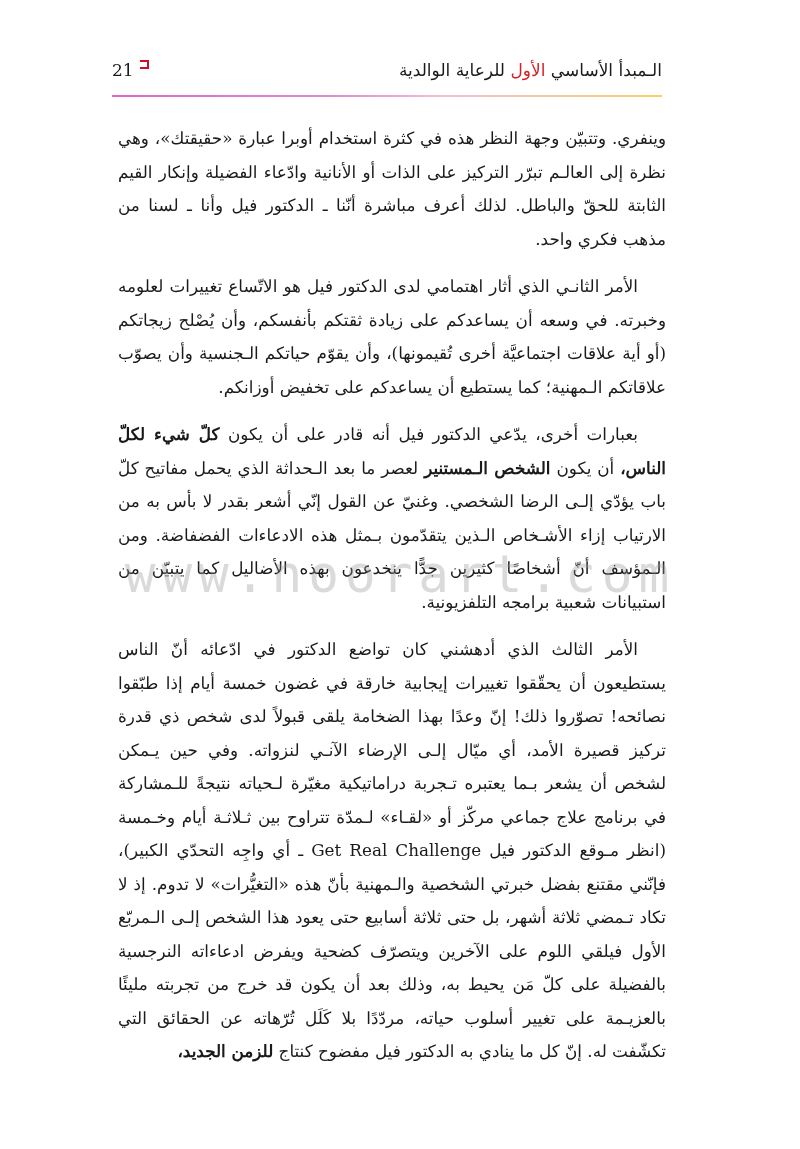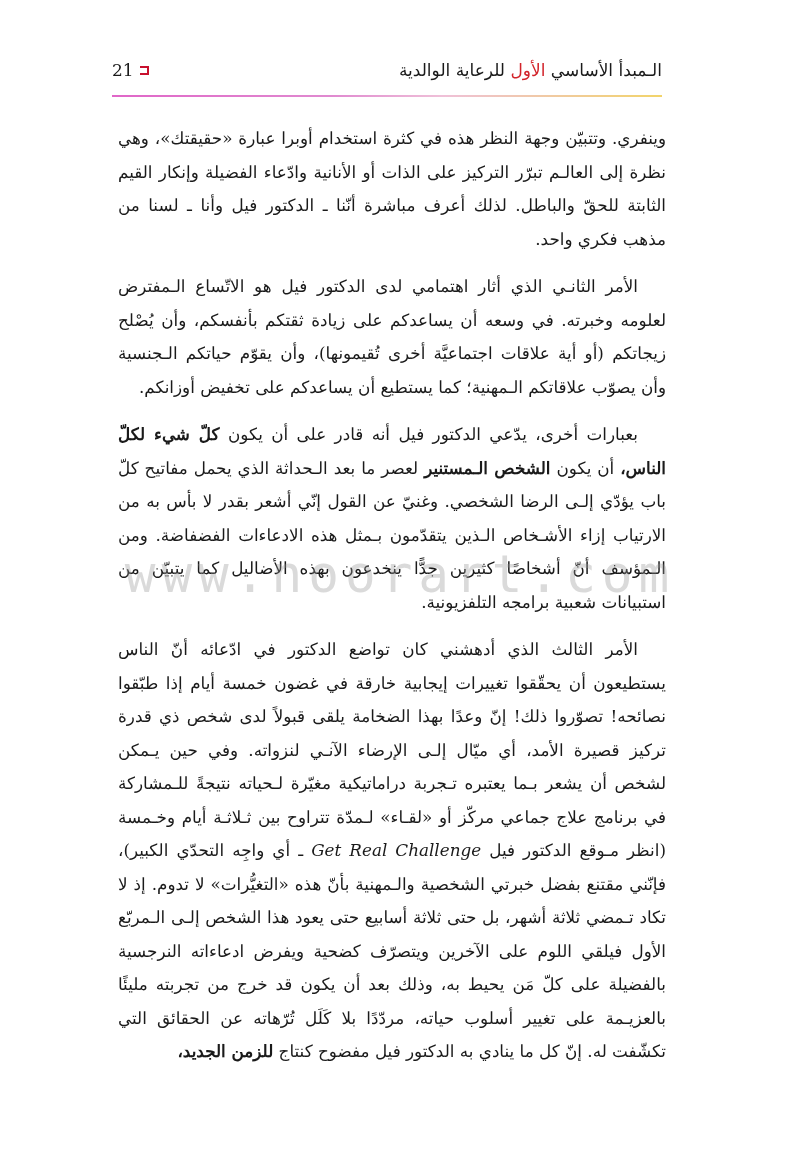--- a/index.html
+++ b/index.html
@@ -2,30 +2,30 @@
 <html><head>
 <meta charset="utf-8">
 <style>
   html, body { margin:0; padding:0; background:#ffffff; }
   body { width:800px; height:1149px; position:relative; overflow:hidden;
          font-family:"DejaVu Serif", "Liberation Serif", serif; color:#1a1a1a; }
   .page { position:absolute; left:0; top:0; width:800px; height:1149px; }
   .header { position:absolute; left:112px; top:58px; width:550px; height:30px; }
   .header-title { position:absolute; right:0; top:2px; direction:rtl; font-size:17px; white-space:nowrap; }
   .header-title .accent { color:#d2232a; }
-  .page-num-wrap { position:absolute; left:0; top:2px; display:flex; align-items:center; gap:6px; font-size:17px; }
+  .page-num-wrap { position:absolute; left:0; top:2px; display:flex; gap:6px; font-size:17px; }
   .page-box { width:9px; height:9px; border:2px solid #c8102e; border-left:none; box-sizing:border-box; display:inline-block; }
   .header-rule { position:absolute; left:112px; top:95px; width:550px; height:2px;
                  background:linear-gradient(to right, #e066c8 0%, #e08ad0 40%, #efc0d8 60%, #f2d46a 100%); }
   .body-text { position:absolute; left:110px; top:122px; width:556px; direction:rtl; text-align:justify;
                font-size:16.8px; line-height:33.5px; }
   .body-text p { margin:0 0 14px 8px; text-indent:0; text-align-last:right; }
   .body-text p.indent { text-indent:28px; }
   .body-text b { font-weight:bold; }
-  .latin { direction:ltr; unicode-bidi:embed;font-style:italic; }
+  .latin { direction:ltr; unicode-bidi:embed; }
   .watermark { position:absolute; left:0; top:545px; width:800px; text-align:center;
                font-family:"DejaVu Sans Mono", "Liberation Mono", monospace; font-size:51px;
                letter-spacing:6px; color:rgba(150,150,150,0.35); pointer-events:none; white-space:nowrap; }
 </style>
 </head>
 <body>
 
 <div class="page">
 
   <div class="header">
@@ -34,19 +34,19 @@
       <span class="page-box"></span>
     </div>
     <div class="header-title">
       <span>الـمبدأ الأساسي </span><span class="accent">الأول</span><span> للرعاية الوالدية</span>
     </div>
   </div>
   <div class="header-rule"></div>
 
   <div class="body-text">
     <p>وينفري. وتتبيّن وجهة النظر هذه في كثرة استخدام أوبرا عبارة «حقيقتك»، وهي نظرة إلى العالـم تبرّر التركيز على الذات أو الأنانية وادّعاء الفضيلة وإنكار القيم الثابتة للحقّ والباطل. لذلك أعرف مباشرة أنّنا ـ الدكتور فيل وأنا ـ لسنا من مذهب فكري واحد.</p>
-    <p class="indent">الأمر الثانـي الذي أثار اهتمامي لدى الدكتور فيل هو الاتّساع الـمفترض لعلومه وخبرته. في وسعه أن يساعدكم على زيادة ثقتكم بأنفسكم، وأن يُصْلح زيجاتكم (أو أية علاقات اجتماعيَّة أخرى تُقيمونها)، وأن يقوّم حياتكم الـجنسية وأن يصوّب علاقاتكم الـمهنية؛ كما يستطيع أن يساعدكم على تخفيض أوزانكم.</p>
+    <p class="indent">الأمر الثانـي الذي أثار اهتمامي لدى الدكتور فيل هو الاتّساع تغييرات لعلومه وخبرته. في وسعه أن يساعدكم على زيادة ثقتكم بأنفسكم، وأن يُصْلح زيجاتكم (أو أية علاقات اجتماعيَّة أخرى تُقيمونها)، وأن يقوّم حياتكم الـجنسية وأن يصوّب علاقاتكم الـمهنية؛ كما يستطيع أن يساعدكم على تخفيض أوزانكم.</p>
     <p class="indent"><span>بعبارات أخرى، يدّعي الدكتور فيل أنه قادر على أن يكون </span><b>كلّ شيء لكلّ الناس،</b><span> أن يكون </span><b>الشخص الـمستنير</b><span> لعصر ما بعد الـحداثة الذي يحمل مفاتيح كلّ باب يؤدّي إلـى الرضا الشخصي. وغنيّ عن القول إنّي أشعر بقدر لا بأس به من الارتياب إزاء الأشـخاص الـذين يتقدّمون بـمثل هذه الادعاءات الفضفاضة. ومن الـمؤسف أنّ أشخاصًا كثيرين جدًّا ينخدعون بهذه الأضاليل كما يتبيّن من استبيانات شعبية برامجه التلفزيونية.</span></p>
     <p class="indent"><span>الأمر الثالث الذي أدهشني كان تواضع الدكتور في ادّعائه أنّ الناس يستطيعون أن يحقّقوا تغييرات إيجابية خارقة في غضون خمسة أيام إذا طبّقوا نصائحه! تصوّروا ذلك! إنّ وعدًا بهذا الضخامة يلقى قبولاً لدى شخص ذي قدرة تركيز قصيرة الأمد، أي ميّال إلـى الإرضاء الآنـي لنزواته. وفي حين يـمكن لشخص أن يشعر بـما يعتبره تـجربة دراماتيكية مغيّرة لـحياته نتيجةً للـمشاركة في برنامج علاج جماعي مركّز أو «لقـاء» لـمدّة تتراوح بين ثـلاثـة أيام وخـمسة (انظر مـوقع الدكتور فيل </span><span class="latin">Get Real Challenge</span><span> ـ أي واجِه التحدّي الكبير)، فإنّني مقتنع بفضل خبرتي الشخصية والـمهنية بأنّ هذه «التغيُّرات» لا تدوم. إذ لا تكاد تـمضي ثلاثة أشهر، بل حتى ثلاثة أسابيع حتى يعود هذا الشخص إلـى الـمربّع الأول فيلقي اللوم على الآخرين ويتصرّف كضحية ويفرض ادعاءاته النرجسية بالفضيلة على كلّ مَن يحيط به، وذلك بعد أن يكون قد خرج من تجربته مليئًا بالعزيـمة على تغيير أسلوب حياته، مردّدًا بلا كَلَل تُرّهاته عن الحقائق التي تكشّفت له. إنّ كل ما ينادي به الدكتور فيل مفضوح كنتاج </span><b>للزمن الجديد،</b></p>
   </div>
 
   <div class="watermark">www.noorart.com</div>
 </div>
 
 </body></html>

